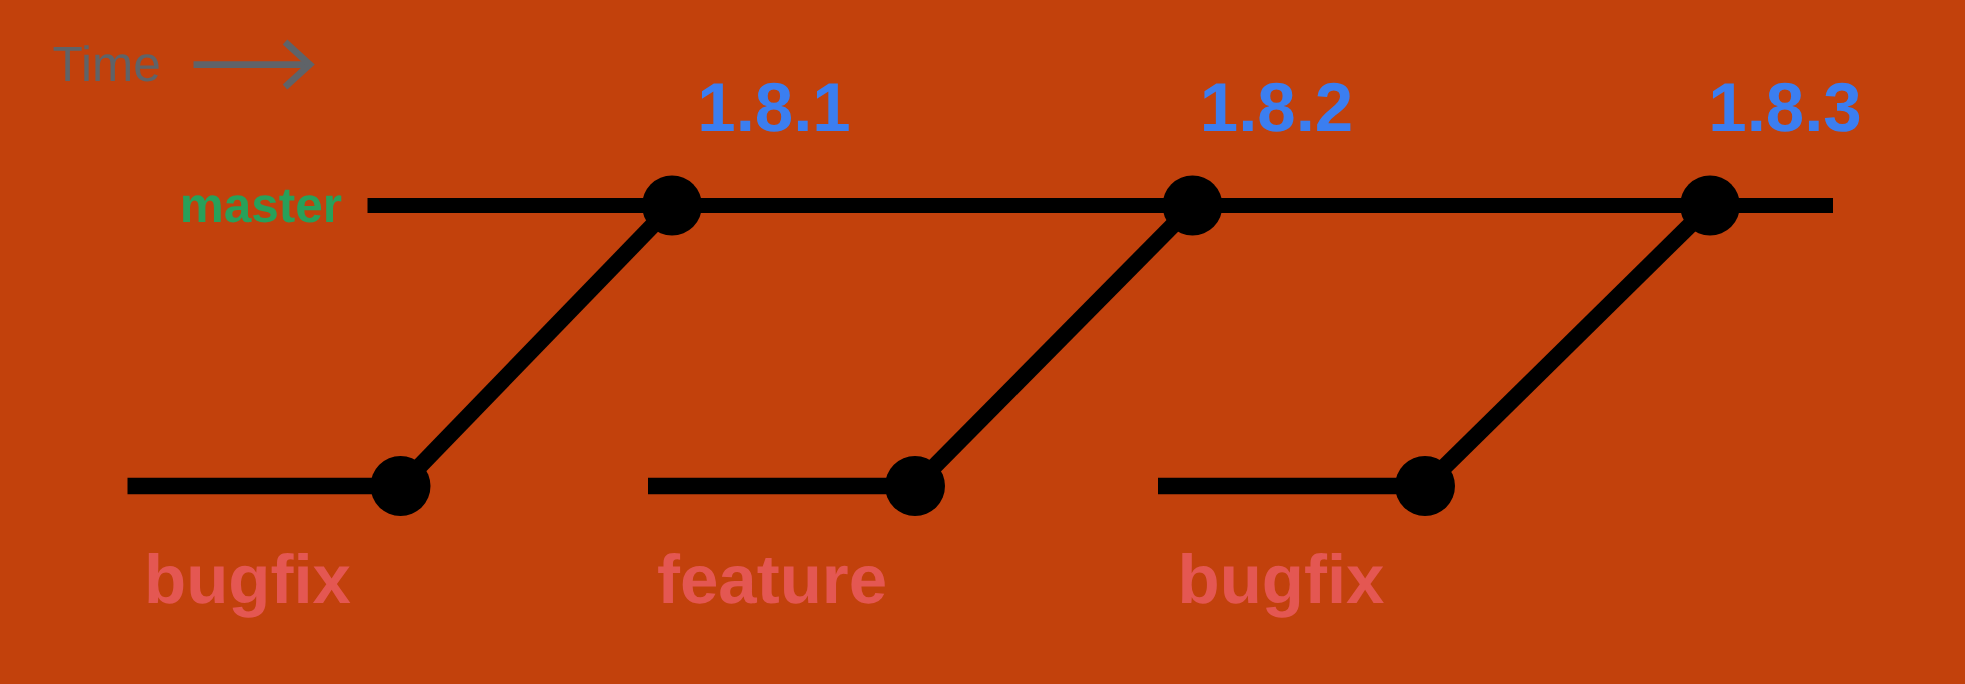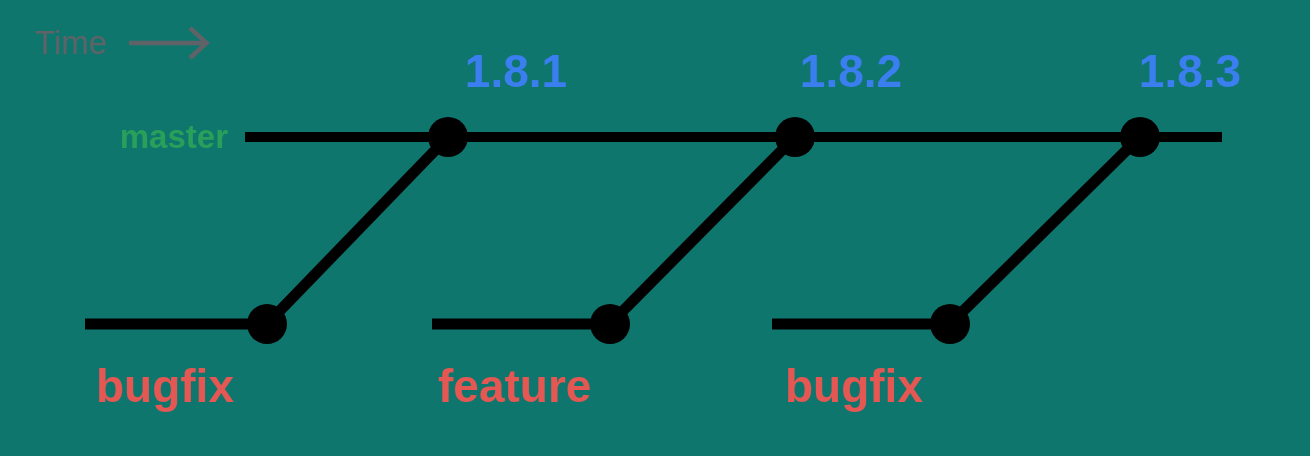--- a/index.html
+++ b/index.html
@@ -4,21 +4,21 @@
 <style>
   html, body {
     margin: 0;
     padding: 0;
     background: #ffffff;
   }
   .stage {
     position: relative;
     width: 1310px;
     height: 456px;
-    background: #0f766e;
+    background: #c2410c;
     overflow: hidden;
     font-family: "Liberation Sans", sans-serif;
   }
   svg { display: block; }
 
   .git-line {
     stroke: #000000;
     stroke-width: 10;
     fill: none;
   }

